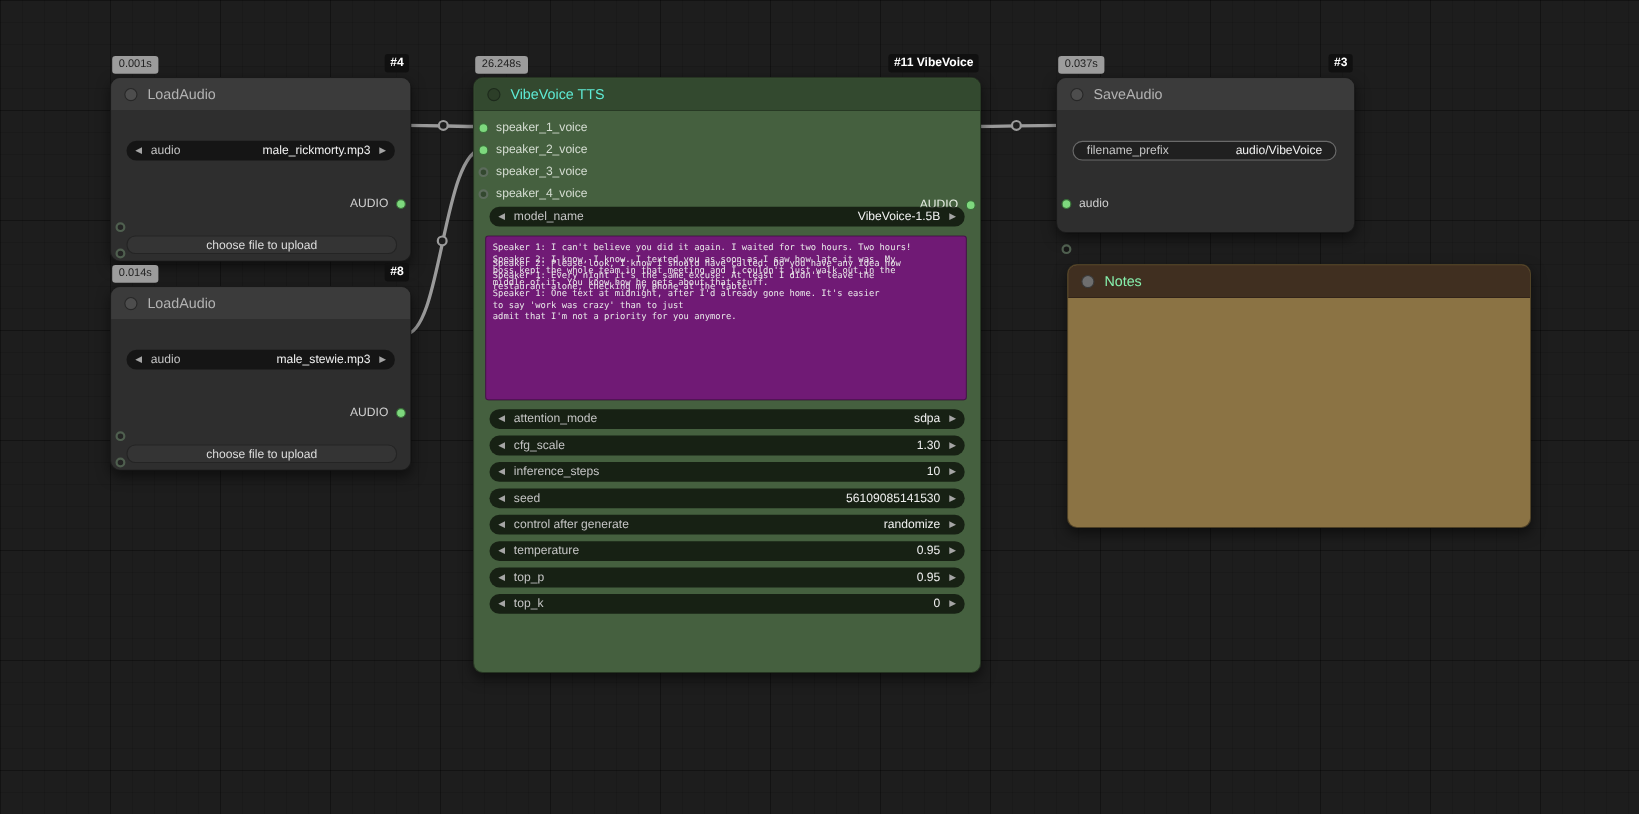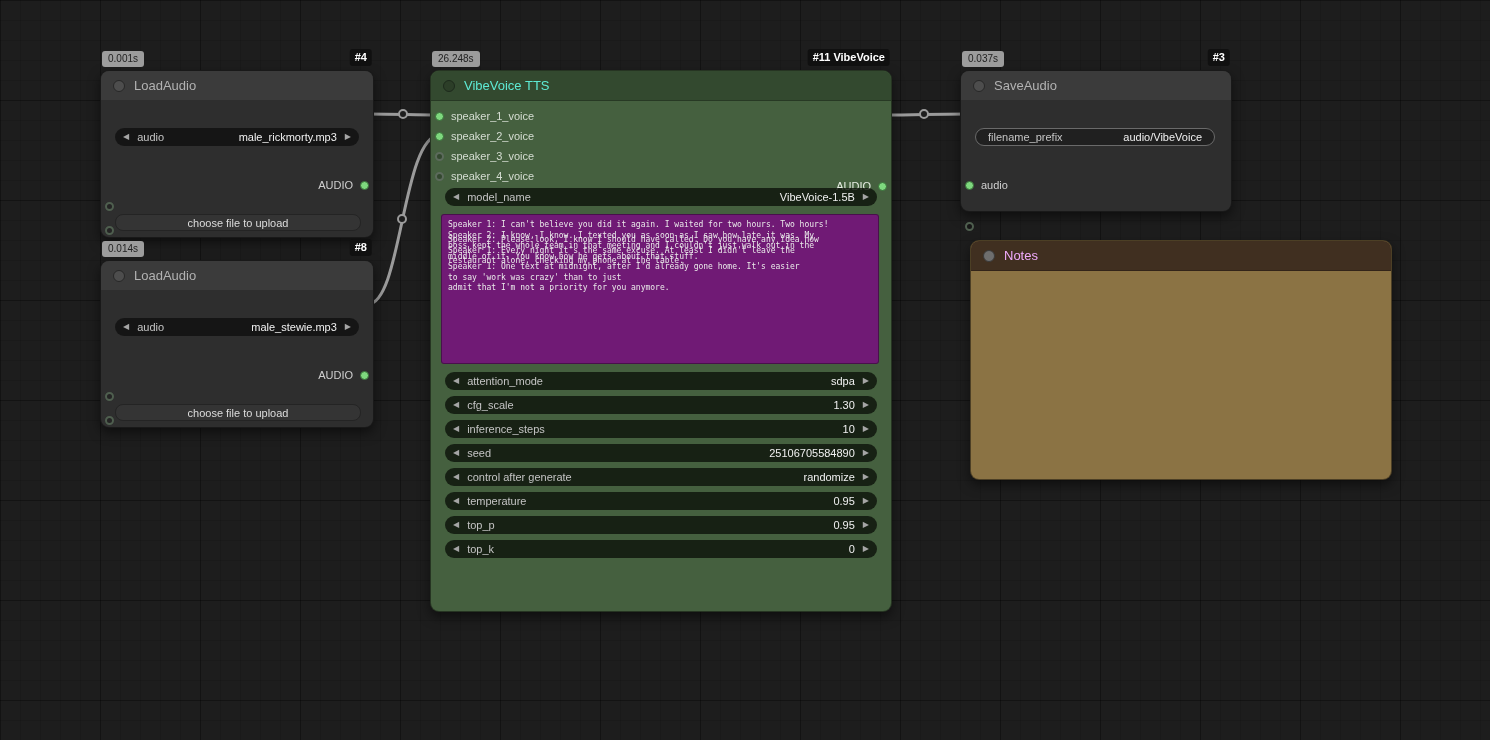--- a/index.html
+++ b/index.html
@@ -28,21 +28,21 @@
   .gray .title-text{color:#b2b2b2;}
   .gray .collapse-dot{background:#4d4d4d;border:1px solid #272727;}
 
   .greennode{background:#45603f;}
   .greennode .titlebar{background:#33492f;}
   .greennode .title-text{color:#5eead4;}
   .greennode .collapse-dot{background:#2c3e28;border:1px solid #1d2a1c;}
 
   .notesnode{background:#8b7344;}
   .notesnode .titlebar{background:#402f20;}
-  .notesnode .title-text{color:#f0abfc;}
+  .notesnode .title-text{color:#86efac;}
   .notesnode .collapse-dot{background:#6e6e6e;border:1px solid #3a3a3a;}
 
   .tbadge{position:absolute;z-index:3;font-size:10px;color:#222;background:#9c9c9c;
           border-radius:3px;padding:2px 6px;line-height:1.2;}
   .ibadge{position:absolute;z-index:3;font-size:11px;font-weight:bold;color:#fff;
           background:#101010;border-radius:3px;padding:2px 5px;line-height:1.2;
           transform:translateX(-100%);}
 
   .dot{width:9px;height:9px;border-radius:50%;box-sizing:border-box;flex:0 0 auto;}
   .dot.connected{background:#7ed87e;border:1.5px solid #386e38;}
@@ -211,21 +211,21 @@
           <span class="arrow">◀</span>
           <span class="wlabel">inference_steps</span>
           <span class="spacer"></span>
           <span class="wvalue">10</span>
           <span class="arrow">▶</span>
         </div>
         <div class="wrow green">
           <span class="arrow">◀</span>
           <span class="wlabel">seed</span>
           <span class="spacer"></span>
-          <span class="wvalue">25106705584890</span>
+          <span class="wvalue">56109085141530</span>
           <span class="arrow">▶</span>
         </div>
         <div class="wrow green">
           <span class="arrow">◀</span>
           <span class="wlabel">control after generate</span>
           <span class="spacer"></span>
           <span class="wvalue">randomize</span>
           <span class="arrow">▶</span>
         </div>
         <div class="wrow green">

